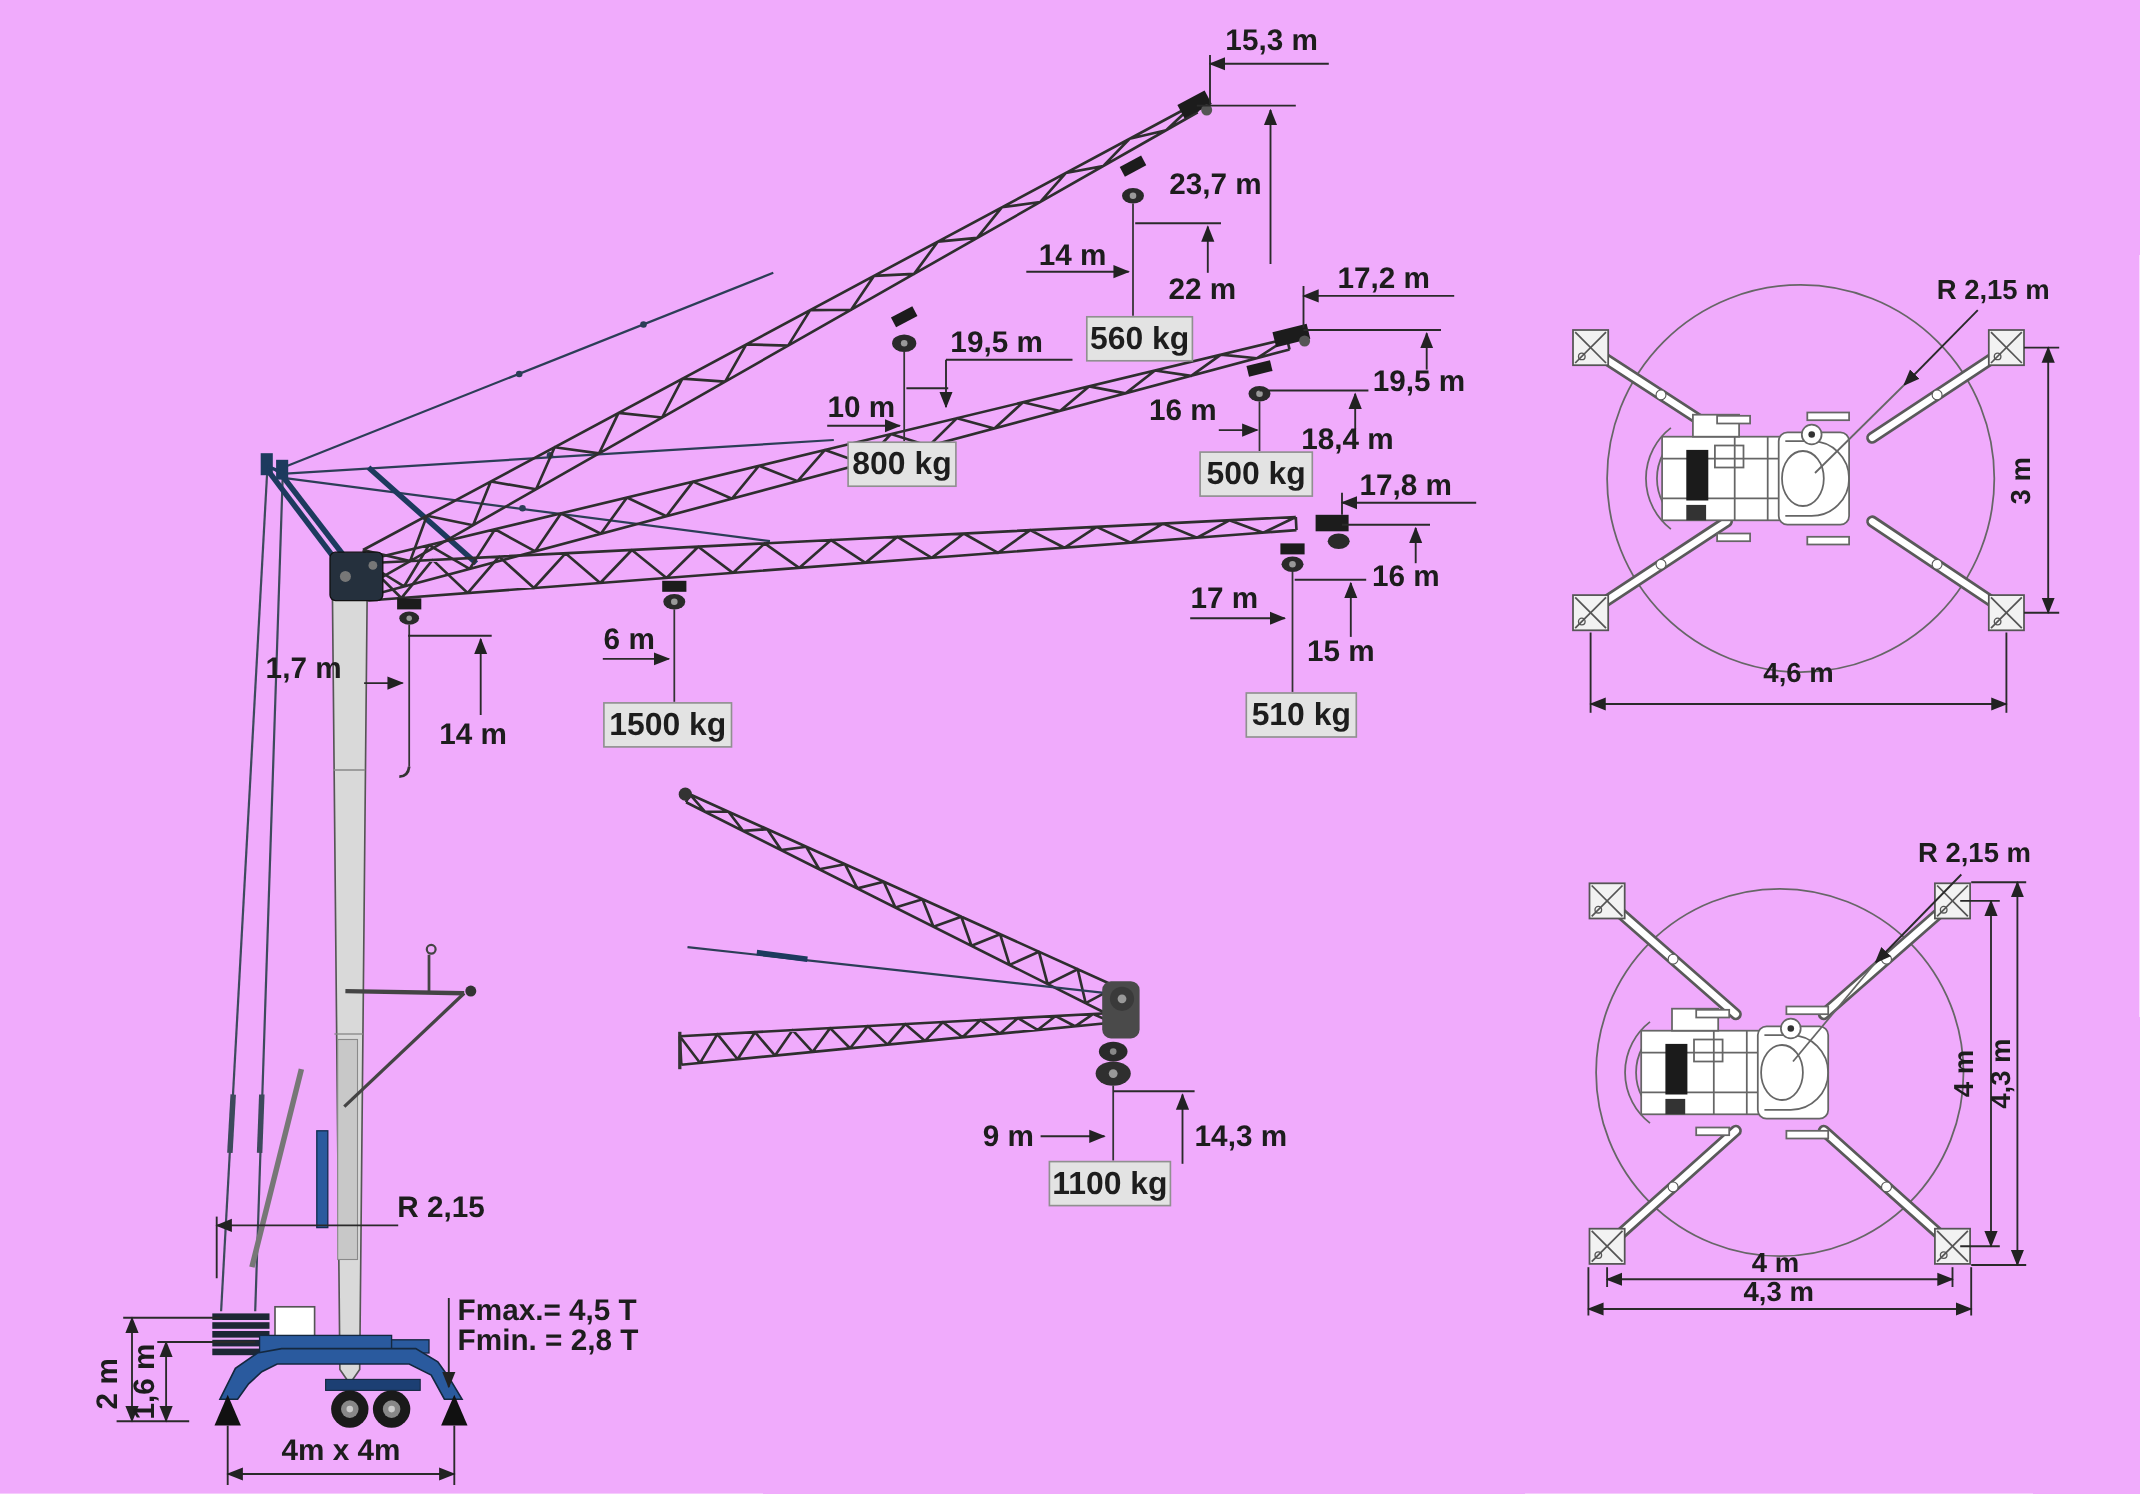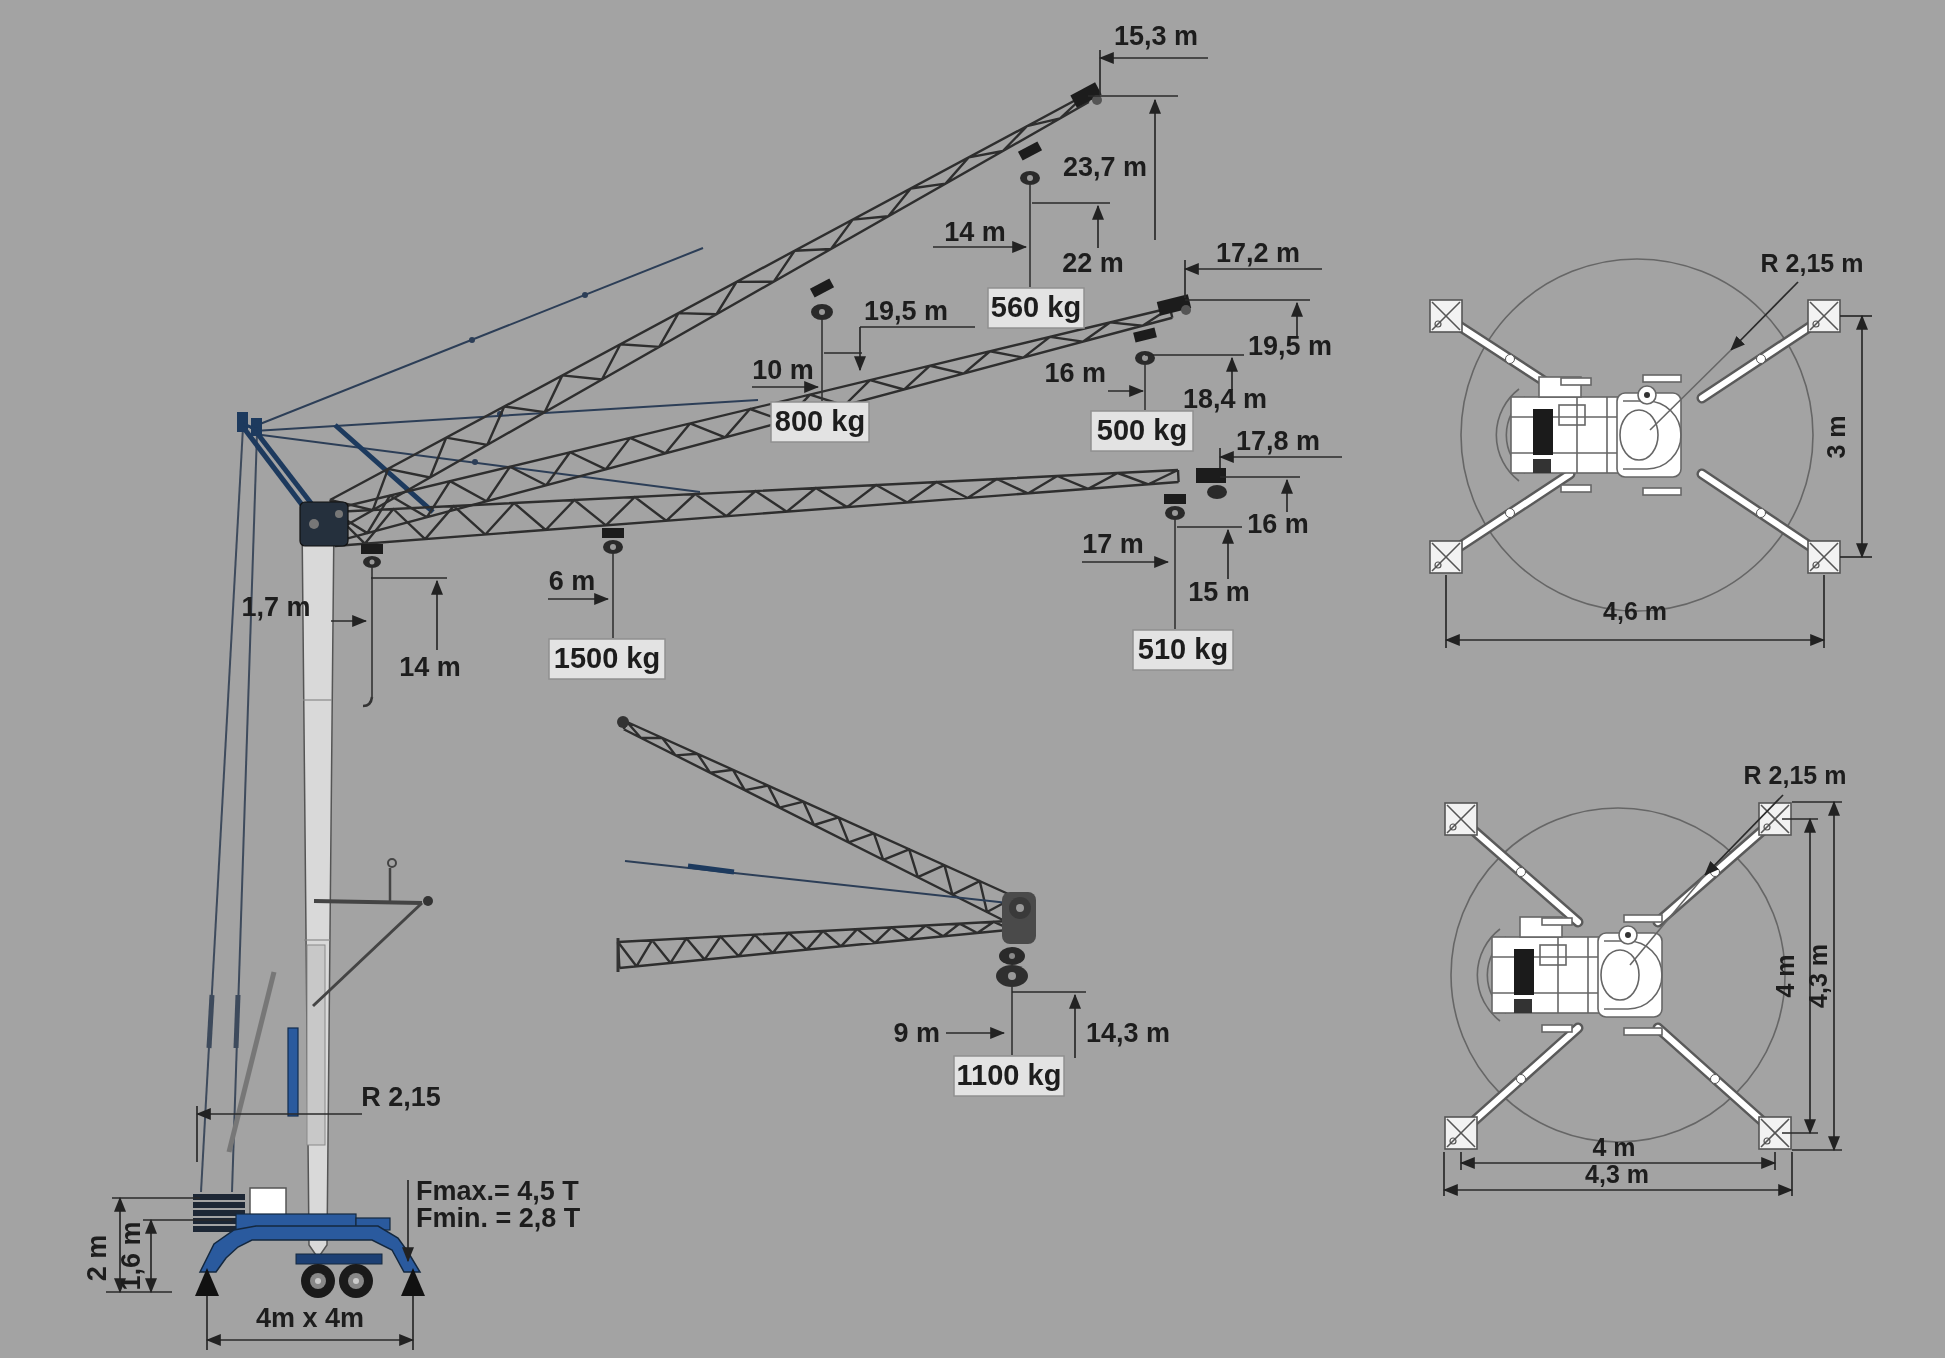--- a/index.html
+++ b/index.html
@@ -1,16 +1,16 @@
 <!DOCTYPE html>
 <html><head>
 <meta charset="utf-8">
 <style>
   html,body{margin:0;padding:0;background:#fff}
-  .stage{width:1945px;height:1358px;position:relative;background:#a3a3a3}
+  .stage{width:1945px;height:1358px;position:relative;background:#f0abfc}
   svg{display:block}
   .dim{stroke:#2a2a2a;stroke-width:1.7;fill:none}
   .dimt{font:bold 27px "Liberation Sans",sans-serif;fill:#1d1d1d}
   .kgbox{fill:#e3e3e3;stroke:#909090;stroke-width:1.5}
   .kgt{font:bold 29px "Liberation Sans",sans-serif;fill:#1d1d1d}
   .truss{stroke:#2e2e2e;stroke-width:2.4;fill:none;stroke-linejoin:round}
   .tie{stroke:#2c3e57;stroke-width:2;fill:none}
   .guy{stroke:#3d4a5c;stroke-width:2;fill:none}
   .navy{stroke:#1d3a5e;fill:none}
   .rope{stroke:#333;stroke-width:1.6;fill:none}

